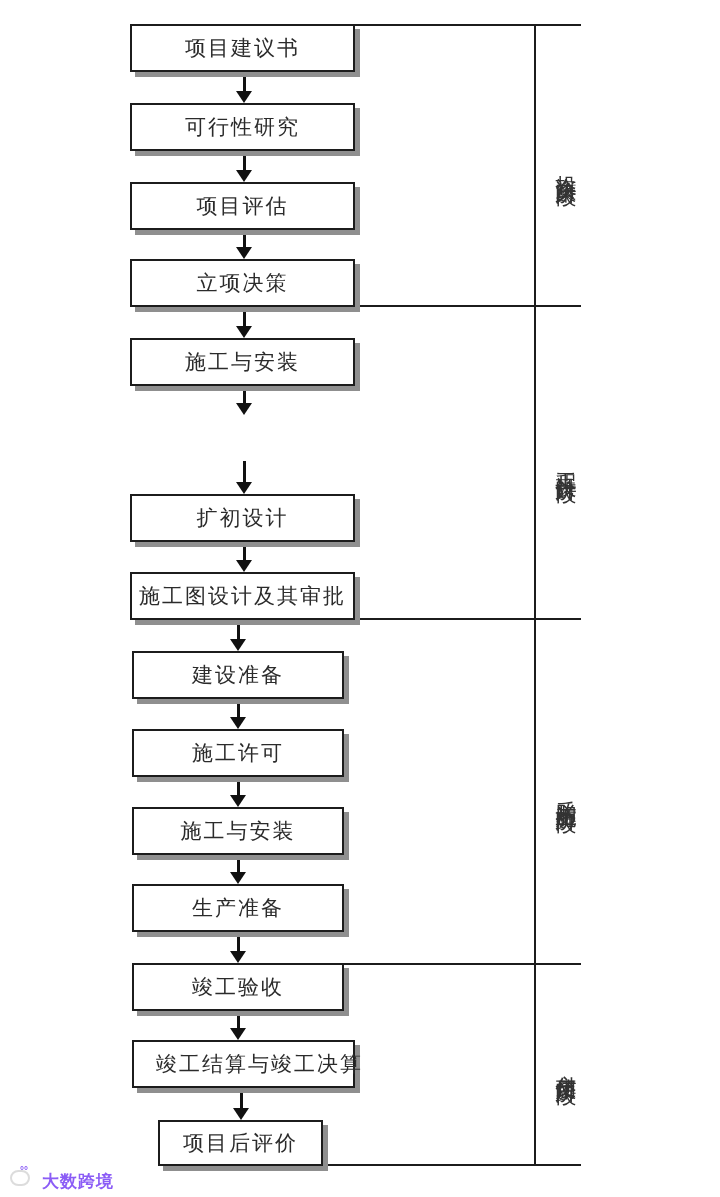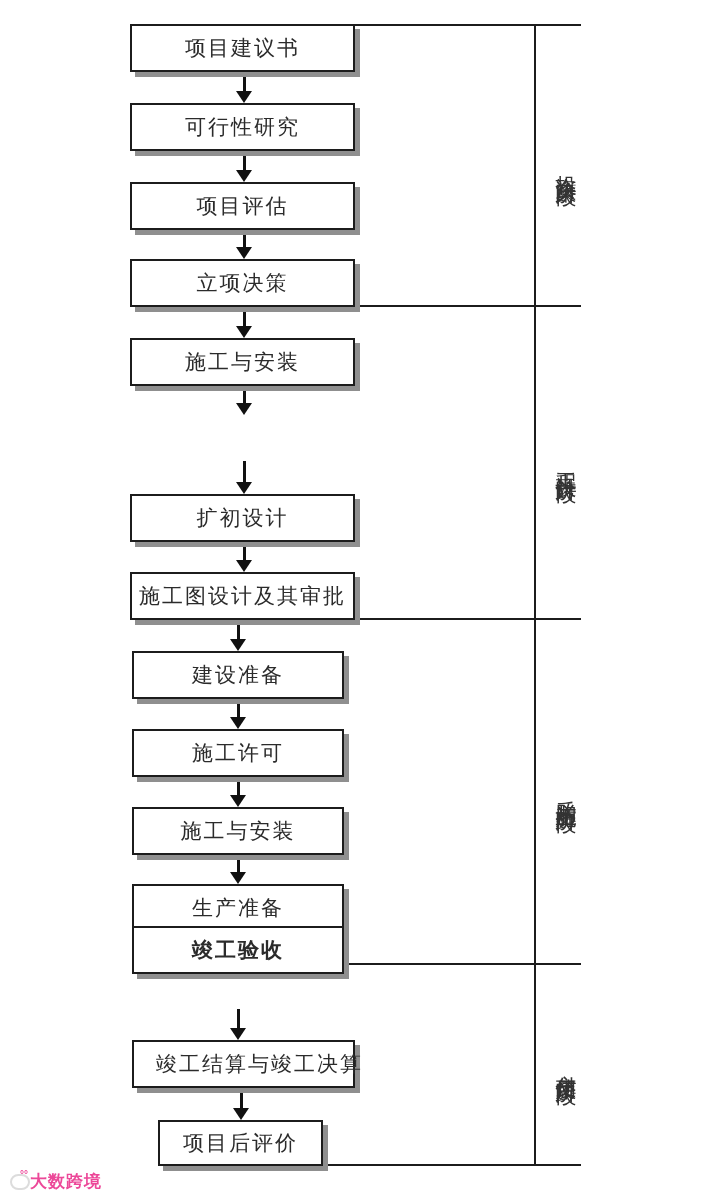--- a/index.html
+++ b/index.html
@@ -12,21 +12,21 @@
     position:absolute;box-sizing:border-box;height:48px;background:#ffffff;
     border:2px solid #1c1c1c;box-shadow:5px 5px 0 0 #8f8f8f;
     display:flex;align-items:center;justify-content:center;
     font-size:21px;letter-spacing:2px;white-space:nowrap;z-index:3;
   }
   .w-std{left:130px;width:225px;}
   .w-mid{left:132px;width:212px;}
   .b1{top:24px;} .b2{top:103px;} .b3{top:182px;} .b4{top:259px;}
   .b5{top:338px;} .b6{top:415px;} .b7{top:494px;} .b8{top:572px;}
   .b9{top:651px;} .b10{top:729px;} .b11{top:807px;} .b12{top:884px;}
-  .b13{top:926px;font-weight:bold;}
+  .b13{top:963px;}
   .b14{top:1040px;left:132px;width:223px;padding-left:32px;}
   .b15{top:1120px;left:158px;width:165px;height:46px;}
   
   .arrow{position:absolute;width:16px;z-index:2;}
   .arrow::before{
     content:"";position:absolute;left:7px;top:-2px;width:3px;
     height:calc(100% - 9px);background:#111;
   }
   .arrow::after{
     content:"";position:absolute;left:0;bottom:0;width:0;height:0;
@@ -54,22 +54,22 @@
     display:flex;align-items:center;justify-content:center;
     writing-mode:vertical-rl;text-orientation:upright;
     font-size:21px;letter-spacing:2px;color:#333;
   }
   .p1{top:24px;height:281px;}
   .p2{top:305px;height:313px;}
   .p3{top:618px;height:345px;}
   .p4{top:963px;height:201px;}
   
   .watermark{
-    position:absolute;left:10px;top:1170px;display:flex;align-items:center;gap:0;
-    color:#ec4899;font-size:17px;font-weight:bold;letter-spacing:1px;z-index:4;
+    position:absolute;left:10px;top:1170px;display:flex;gap:12px;
+    color:#8b5cf6;font-size:17px;font-weight:bold;letter-spacing:1px;z-index:4;
     font-family:"Liberation Sans","DejaVu Sans",sans-serif;
   }
   .wm-icon{
     box-sizing:border-box;width:20px;height:16px;border:2px solid #dcdcdc;
     border-radius:50% 50% 50% 50% / 60% 60% 60% 60%;position:relative;
   }
   .wm-icon::after{
     content:"°°";position:absolute;top:-7px;left:8px;font-size:10px;letter-spacing:0;
   }
 </style>

